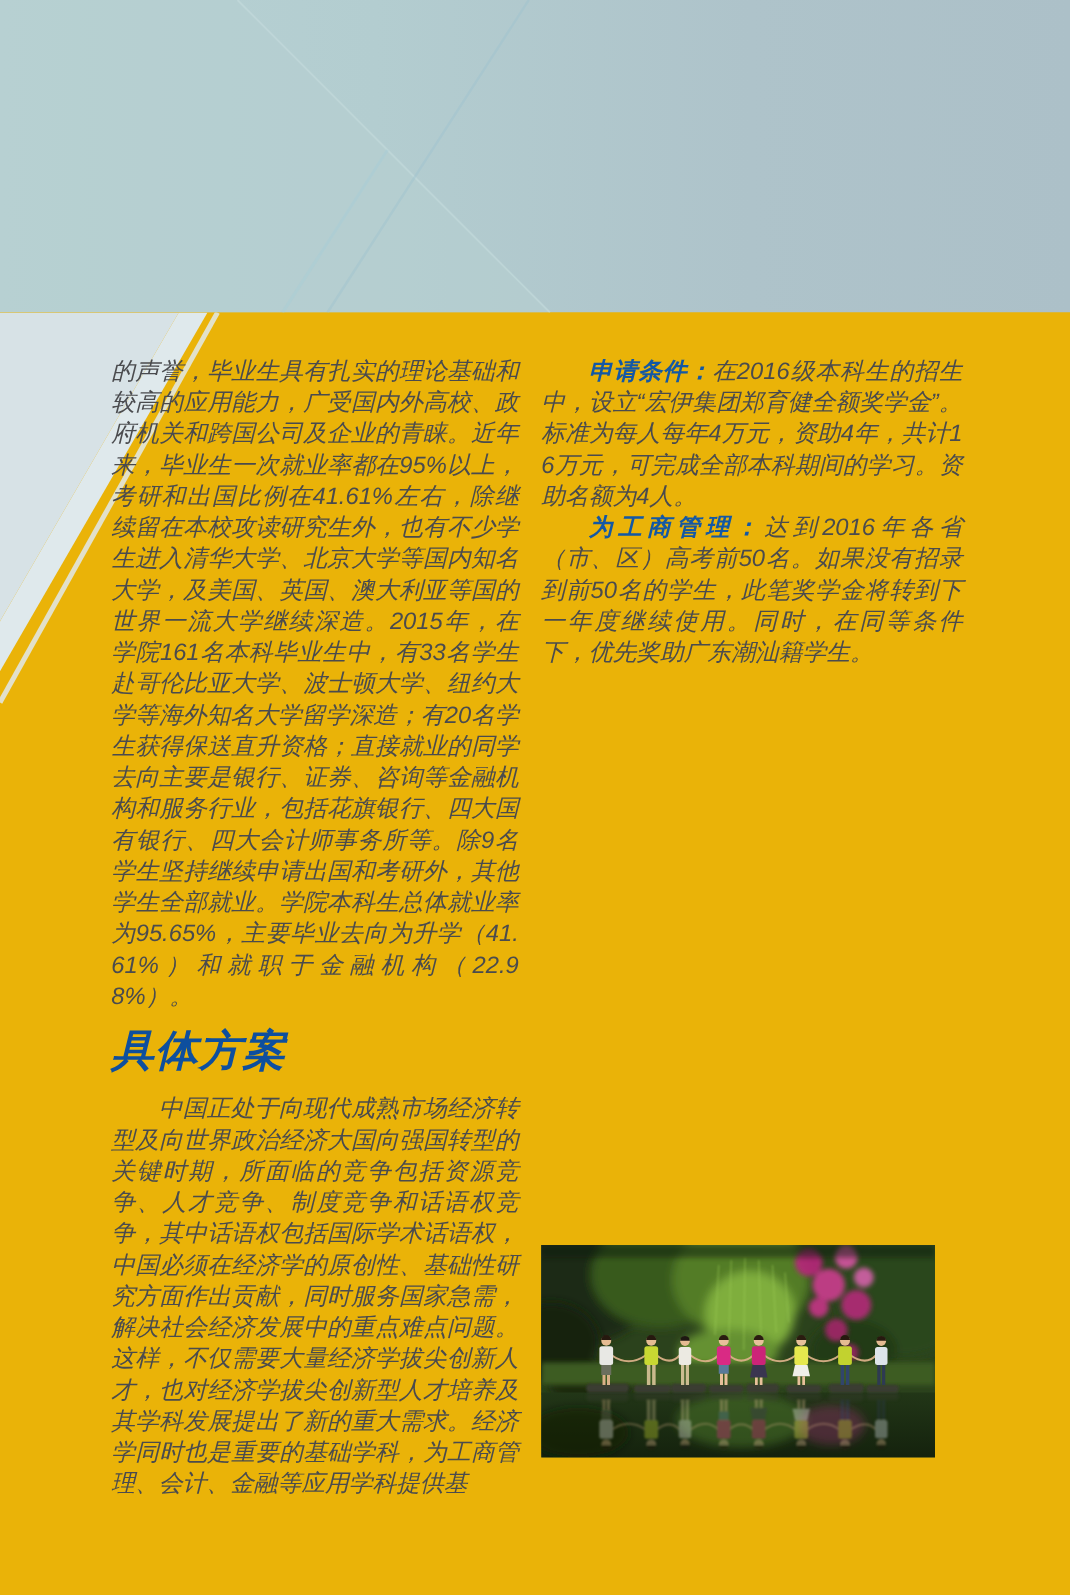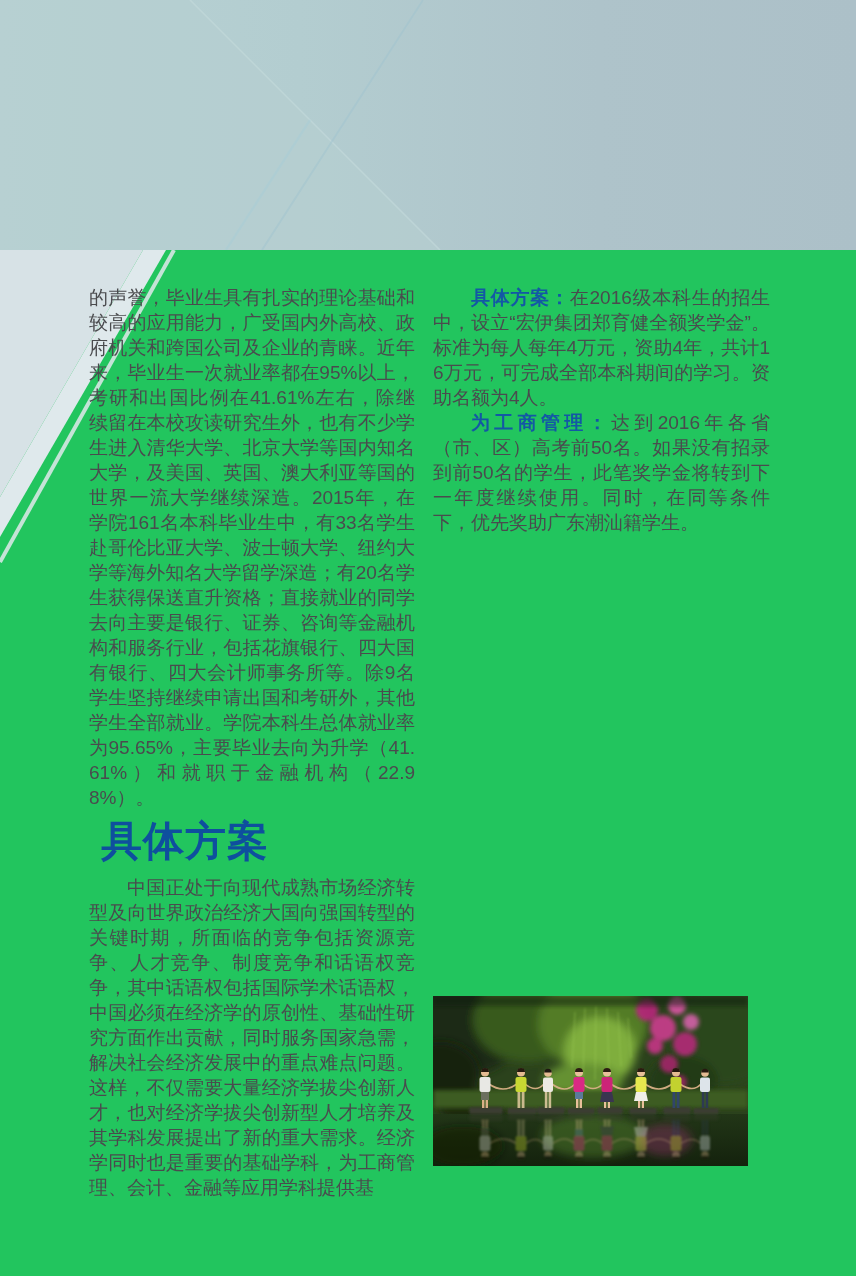--- a/index.html
+++ b/index.html
@@ -1,35 +1,36 @@
 <!DOCTYPE html>
 <html><head>
 <meta charset="utf-8">
 <style>
   html,body{margin:0;padding:0;background:#e0e0e0;}
   .page{
     position:relative;
     width:856px;height:1276px;
-    background:#22c55e;
+    background:#eab308;
     overflow:hidden;
     font-family:"Liberation Sans","DejaVu Sans",sans-serif;
+    font-style:italic;
   }
   .banner{position:absolute;left:0;top:0;width:856px;height:250px;}
   .left-deco{position:absolute;left:0;top:250px;width:200px;height:330px;pointer-events:none;}
   .col{position:absolute;top:285px;}
   .col-left{left:89px;width:326px;}
   .col-right{left:433px;width:337px;}
   p.body{
     font-size:19px;line-height:25px;color:#4a4b4e;
     text-align:justify;margin:0;word-break:break-all;
   }
   p.indent{text-indent:2em;}
   h2.section{
-    color:#0e4f9e;font-size:41px;line-height:38px;font-weight:700;
-    margin:12px 0 15px 12px;letter-spacing:1px;
+    color:#0e4f9e;font-size:34px;line-height:38px;font-weight:700;
+    margin:12px 0 15px 0;letter-spacing:1px;
   }
   .label{color:#1358a5;font-weight:700;}
   figure.photo{
     position:absolute;left:433px;top:996px;margin:0;
     width:315px;height:170px;overflow:hidden;background:#24381a;
   }
 </style>
 </head>
 <body>
 
@@ -59,21 +60,21 @@
     <line x1="174" y1="0" x2="0" y2="312" stroke="#e1e9ec" stroke-width="4" opacity="0.85"></line>
   </svg>
 
   <div class="col col-left">
     <p class="body">的声誉，毕业生具有扎实的理论基础和较高的应用能力，广受国内外高校、政府机关和跨国公司及企业的青睐。近年来，毕业生一次就业率都在95%以上，考研和出国比例在41.61%左右，除继续留在本校攻读研究生外，也有不少学生进入清华大学、北京大学等国内知名大学，及美国、英国、澳大利亚等国的世界一流大学继续深造。2015年，在学院161名本科毕业生中，有33名学生赴哥伦比亚大学、波士顿大学、纽约大学等海外知名大学留学深造；有20名学生获得保送直升资格；直接就业的同学去向主要是银行、证券、咨询等金融机构和服务行业，包括花旗银行、四大国有银行、四大会计师事务所等。除9名学生坚持继续申请出国和考研外，其他学生全部就业。学院本科生总体就业率为95.65%，主要毕业去向为升学（41.61%）和就职于金融机构（22.98%）。</p>
     <h2 class="section">具体方案</h2>
     <p class="body indent">中国正处于向现代成熟市场经济转型及向世界政治经济大国向强国转型的关键时期，所面临的竞争包括资源竞争、人才竞争、制度竞争和话语权竞争，其中话语权包括国际学术话语权，中国必须在经济学的原创性、基础性研究方面作出贡献，同时服务国家急需，解决社会经济发展中的重点难点问题。这样，不仅需要大量经济学拔尖创新人才，也对经济学拔尖创新型人才培养及其学科发展提出了新的重大需求。经济学同时也是重要的基础学科，为工商管理、会计、金融等应用学科提供基</p>
   </div>
 
   <div class="col col-right">
-    <p class="body indent"><span class="label">具体方案：</span><span>在2016级本科生的招生中，设立“宏伊集团郑育健全额奖学金”。标准为每人每年4万元，资助4年，共计16万元，可完成全部本科期间的学习。资助名额为4人。</span></p>
+    <p class="body indent"><span class="label">申请条件：</span><span>在2016级本科生的招生中，设立“宏伊集团郑育健全额奖学金”。标准为每人每年4万元，资助4年，共计16万元，可完成全部本科期间的学习。资助名额为4人。</span></p>
     <p class="body indent"><span class="label">为工商管理：</span><span>达到2016年各省（市、区）高考前50名。如果没有招录到前50名的学生，此笔奖学金将转到下一年度继续使用。同时，在同等条件下，优先奖助广东潮汕籍学生。</span></p>
   </div>
 
   <figure class="photo">
     <svg width="315" height="170" viewBox="0 0 315 170">
       <defs>
         <filter id="b1" x="-30%" y="-30%" width="160%" height="160%">
             <feGaussianBlur stdDeviation="1"></feGaussianBlur>
           </filter>
         <filter id="b2" x="-40%" y="-40%" width="180%" height="180%">

